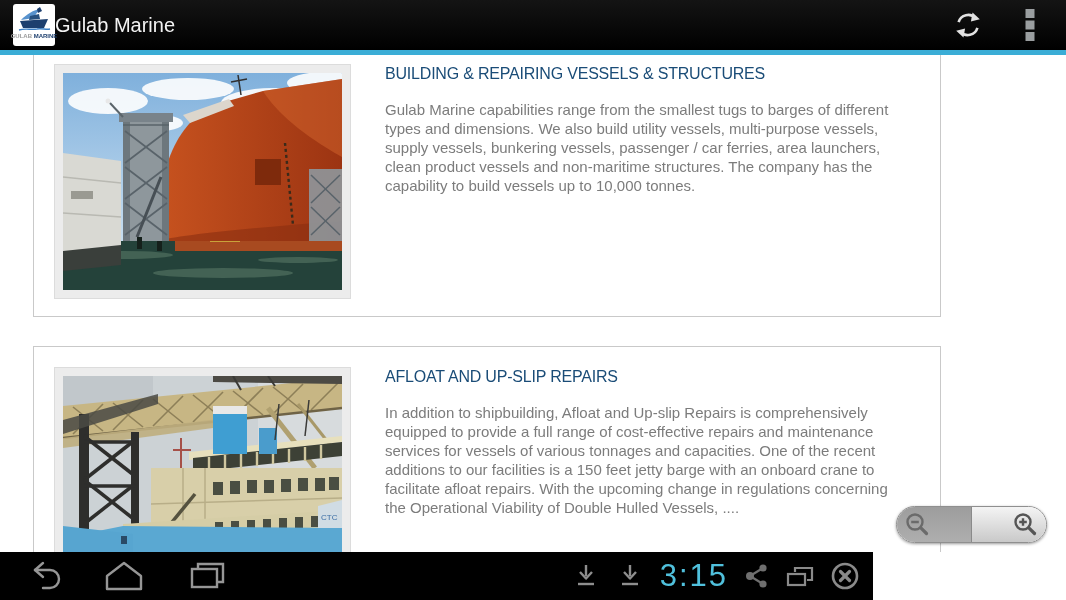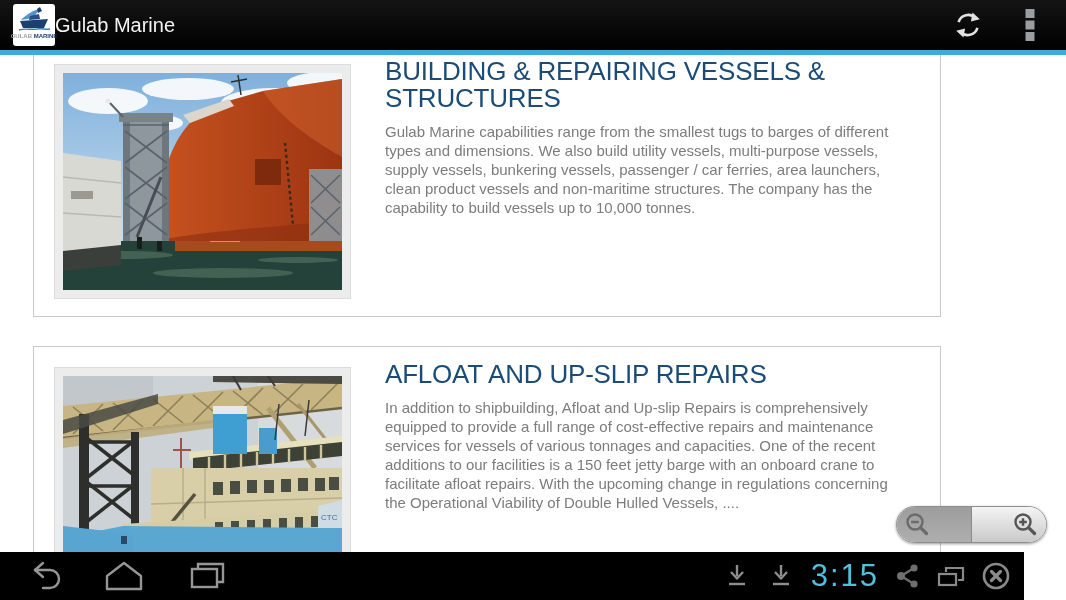--- a/index.html
+++ b/index.html
@@ -49,21 +49,21 @@
   }
   .card-1{ margin-top:-12px; height:274px; }
   .card-2{ margin-top:29px; height:274px; }
   .img-frame{
     width:297px; height:235px; background:#ececec; border:1px solid #dcdcdc;
     padding:8px; flex:none;
   }
   .img-frame svg{ display:block; }
   .card-text{ margin-left:34px; flex:1; padding-right:14px; max-width:524px; }
   .card-heading{
-    margin:-6px 0 0 0; font-size:26px; line-height:27px; font-weight:500;
+    margin:-6px 0 0 0; font-size:16px; line-height:32px; font-weight:500;
     color:#1a4c77; letter-spacing:-0.2px;
   }
   .card-body{
     margin:10px 0 0 0; font-size:15px; line-height:19px; color:#7c7c7c;
   }
 
   
   .zoom-ctl{
     position:absolute; right:19px; bottom:9px; width:151px; height:37px;
     border-radius:19px; border:1px solid #8f8f8f; overflow:hidden;
@@ -74,21 +74,21 @@
     background:linear-gradient(#9d9d9d,#aeaeae); border-right:1px solid #8a8a8a;
     justify-content:flex-start; padding-left:7px;
   }
   .zoom-in-half{
     background:linear-gradient(#f4f4f4,#c9c9c9);
     justify-content:flex-end; padding-right:7px;
   }
 
   
   .system-bar{
-    position:absolute; left:0; bottom:0; width:1024px; height:48px;
+    position:absolute; left:0; bottom:0; width:873px; height:48px;
     background:#000; display:flex; align-items:center;
   }
   .nav-btn{
     display:flex; align-items:center; justify-content:center; flex:none;
   }
   .nav-back{ margin-left:24px; }
   .nav-home{ margin-left:42px; }
   .nav-recents{ margin-left:44px; }
   .sys-spacer{ flex:1; }
   .system-tray{

